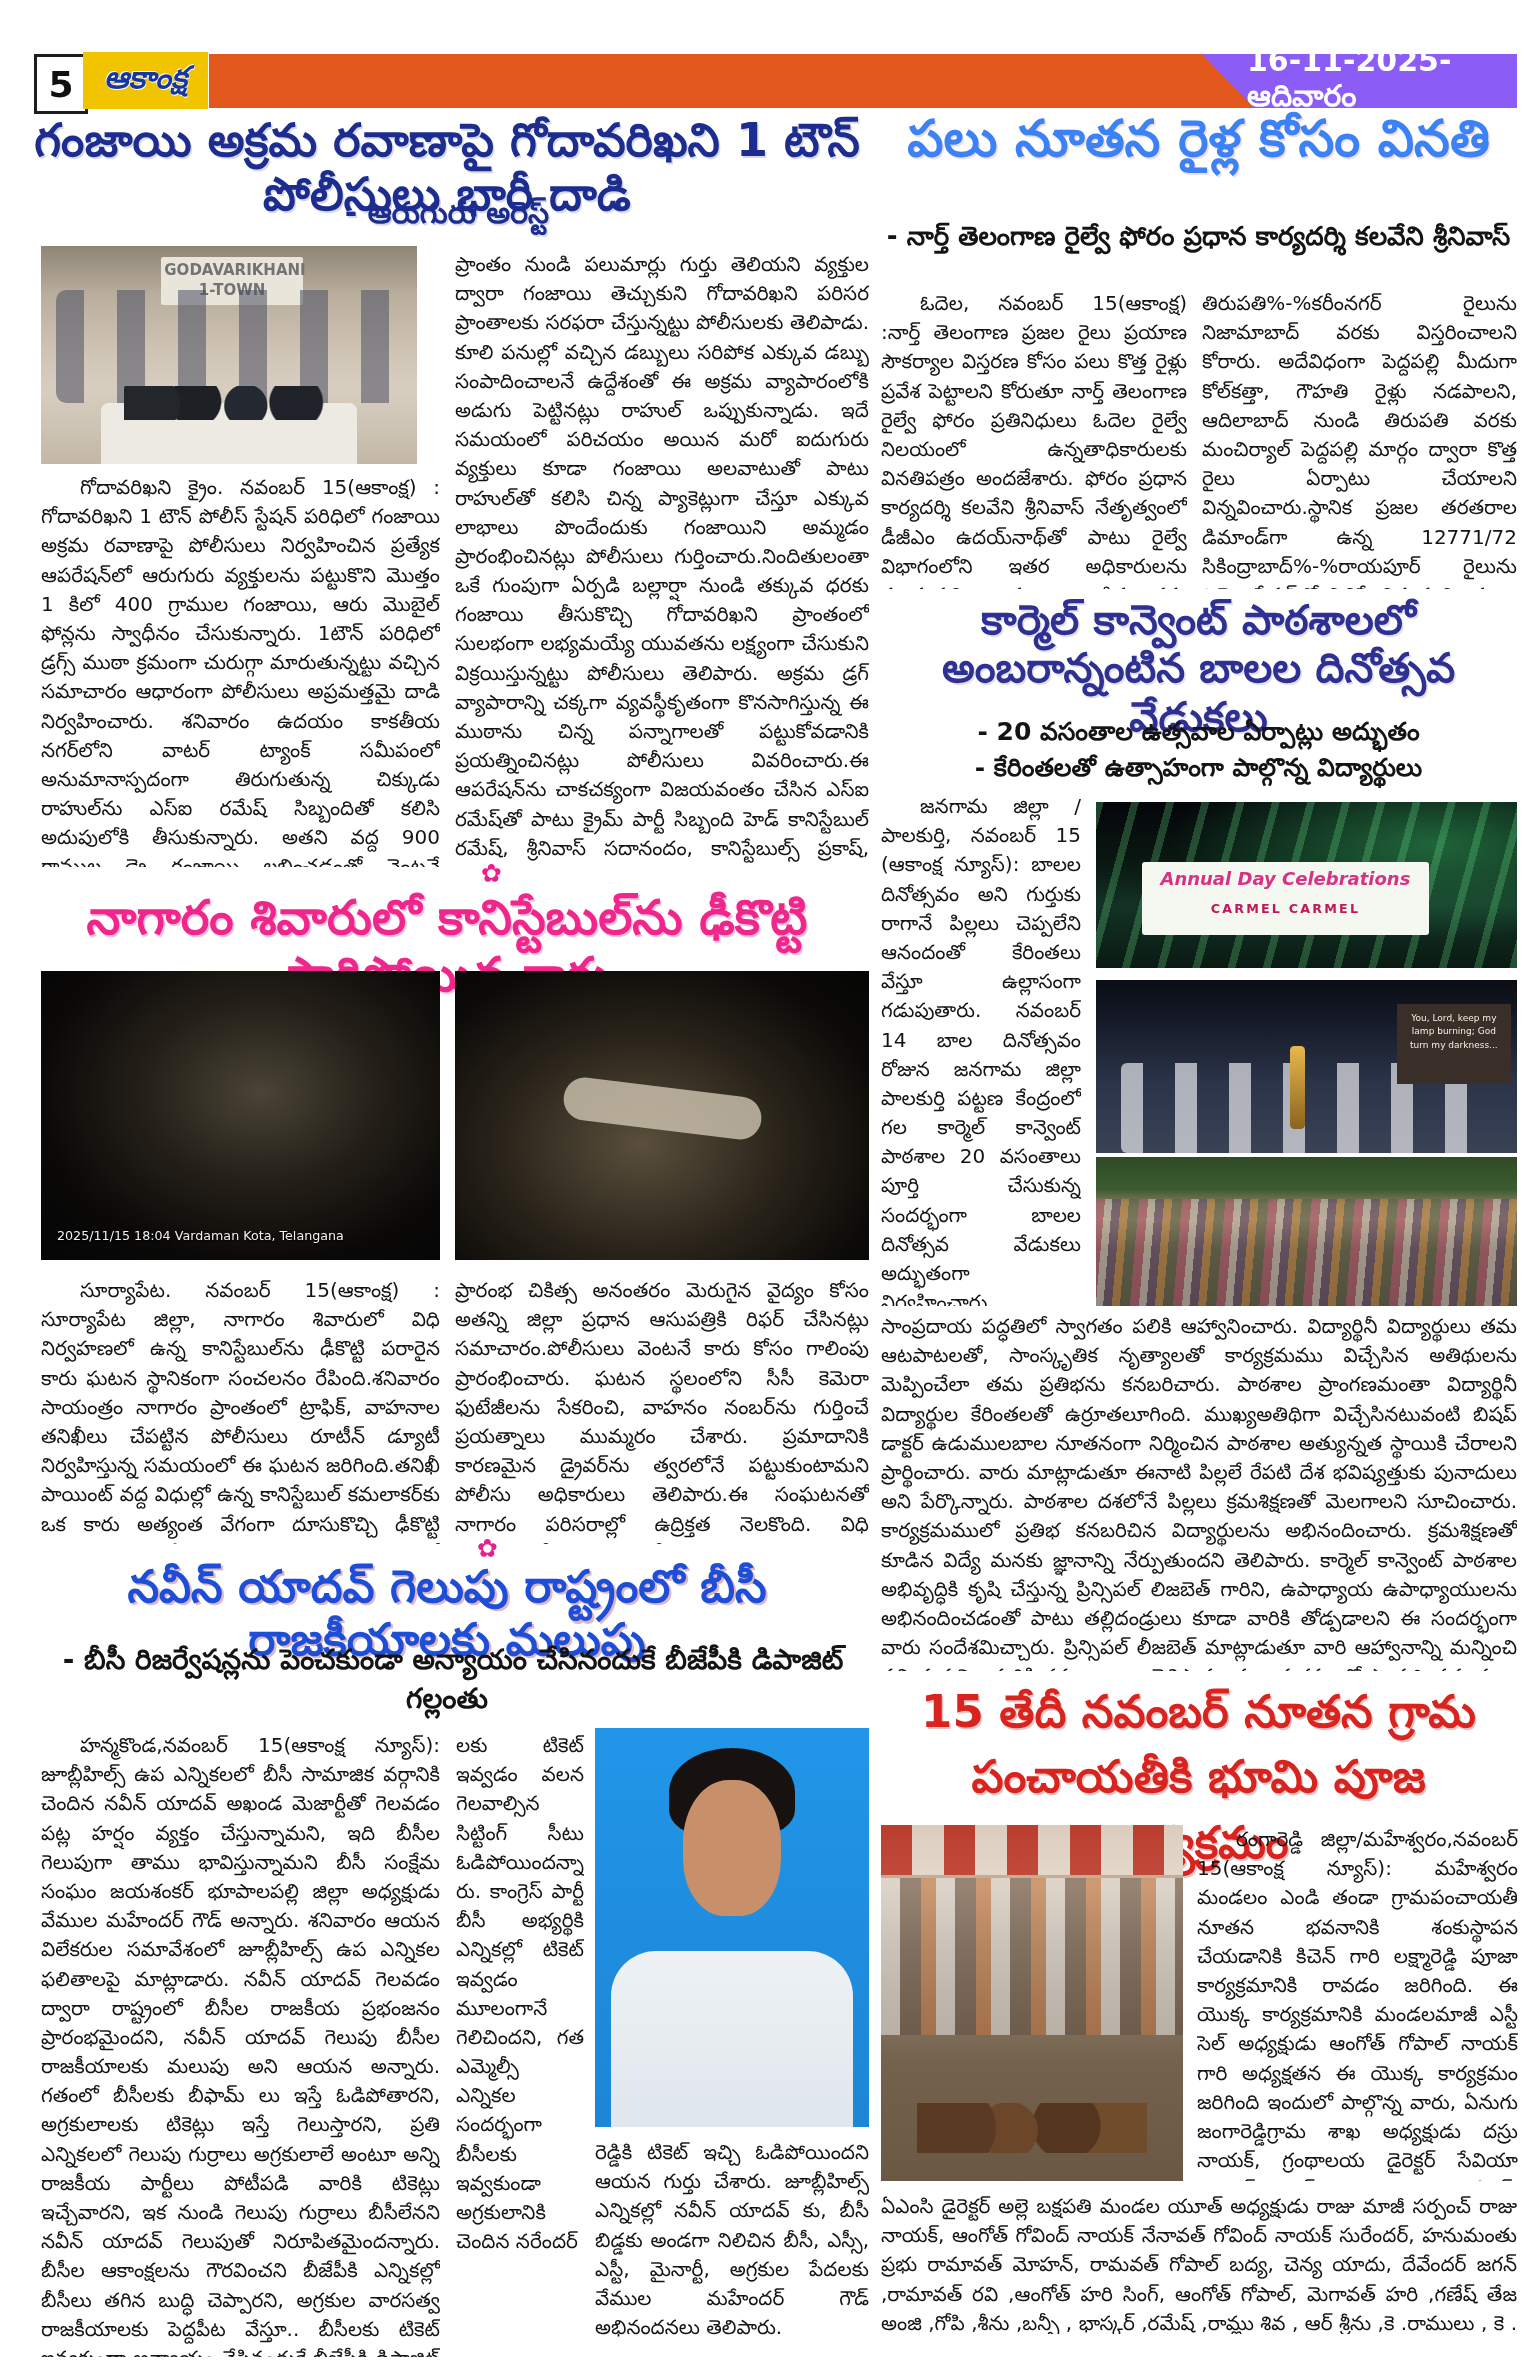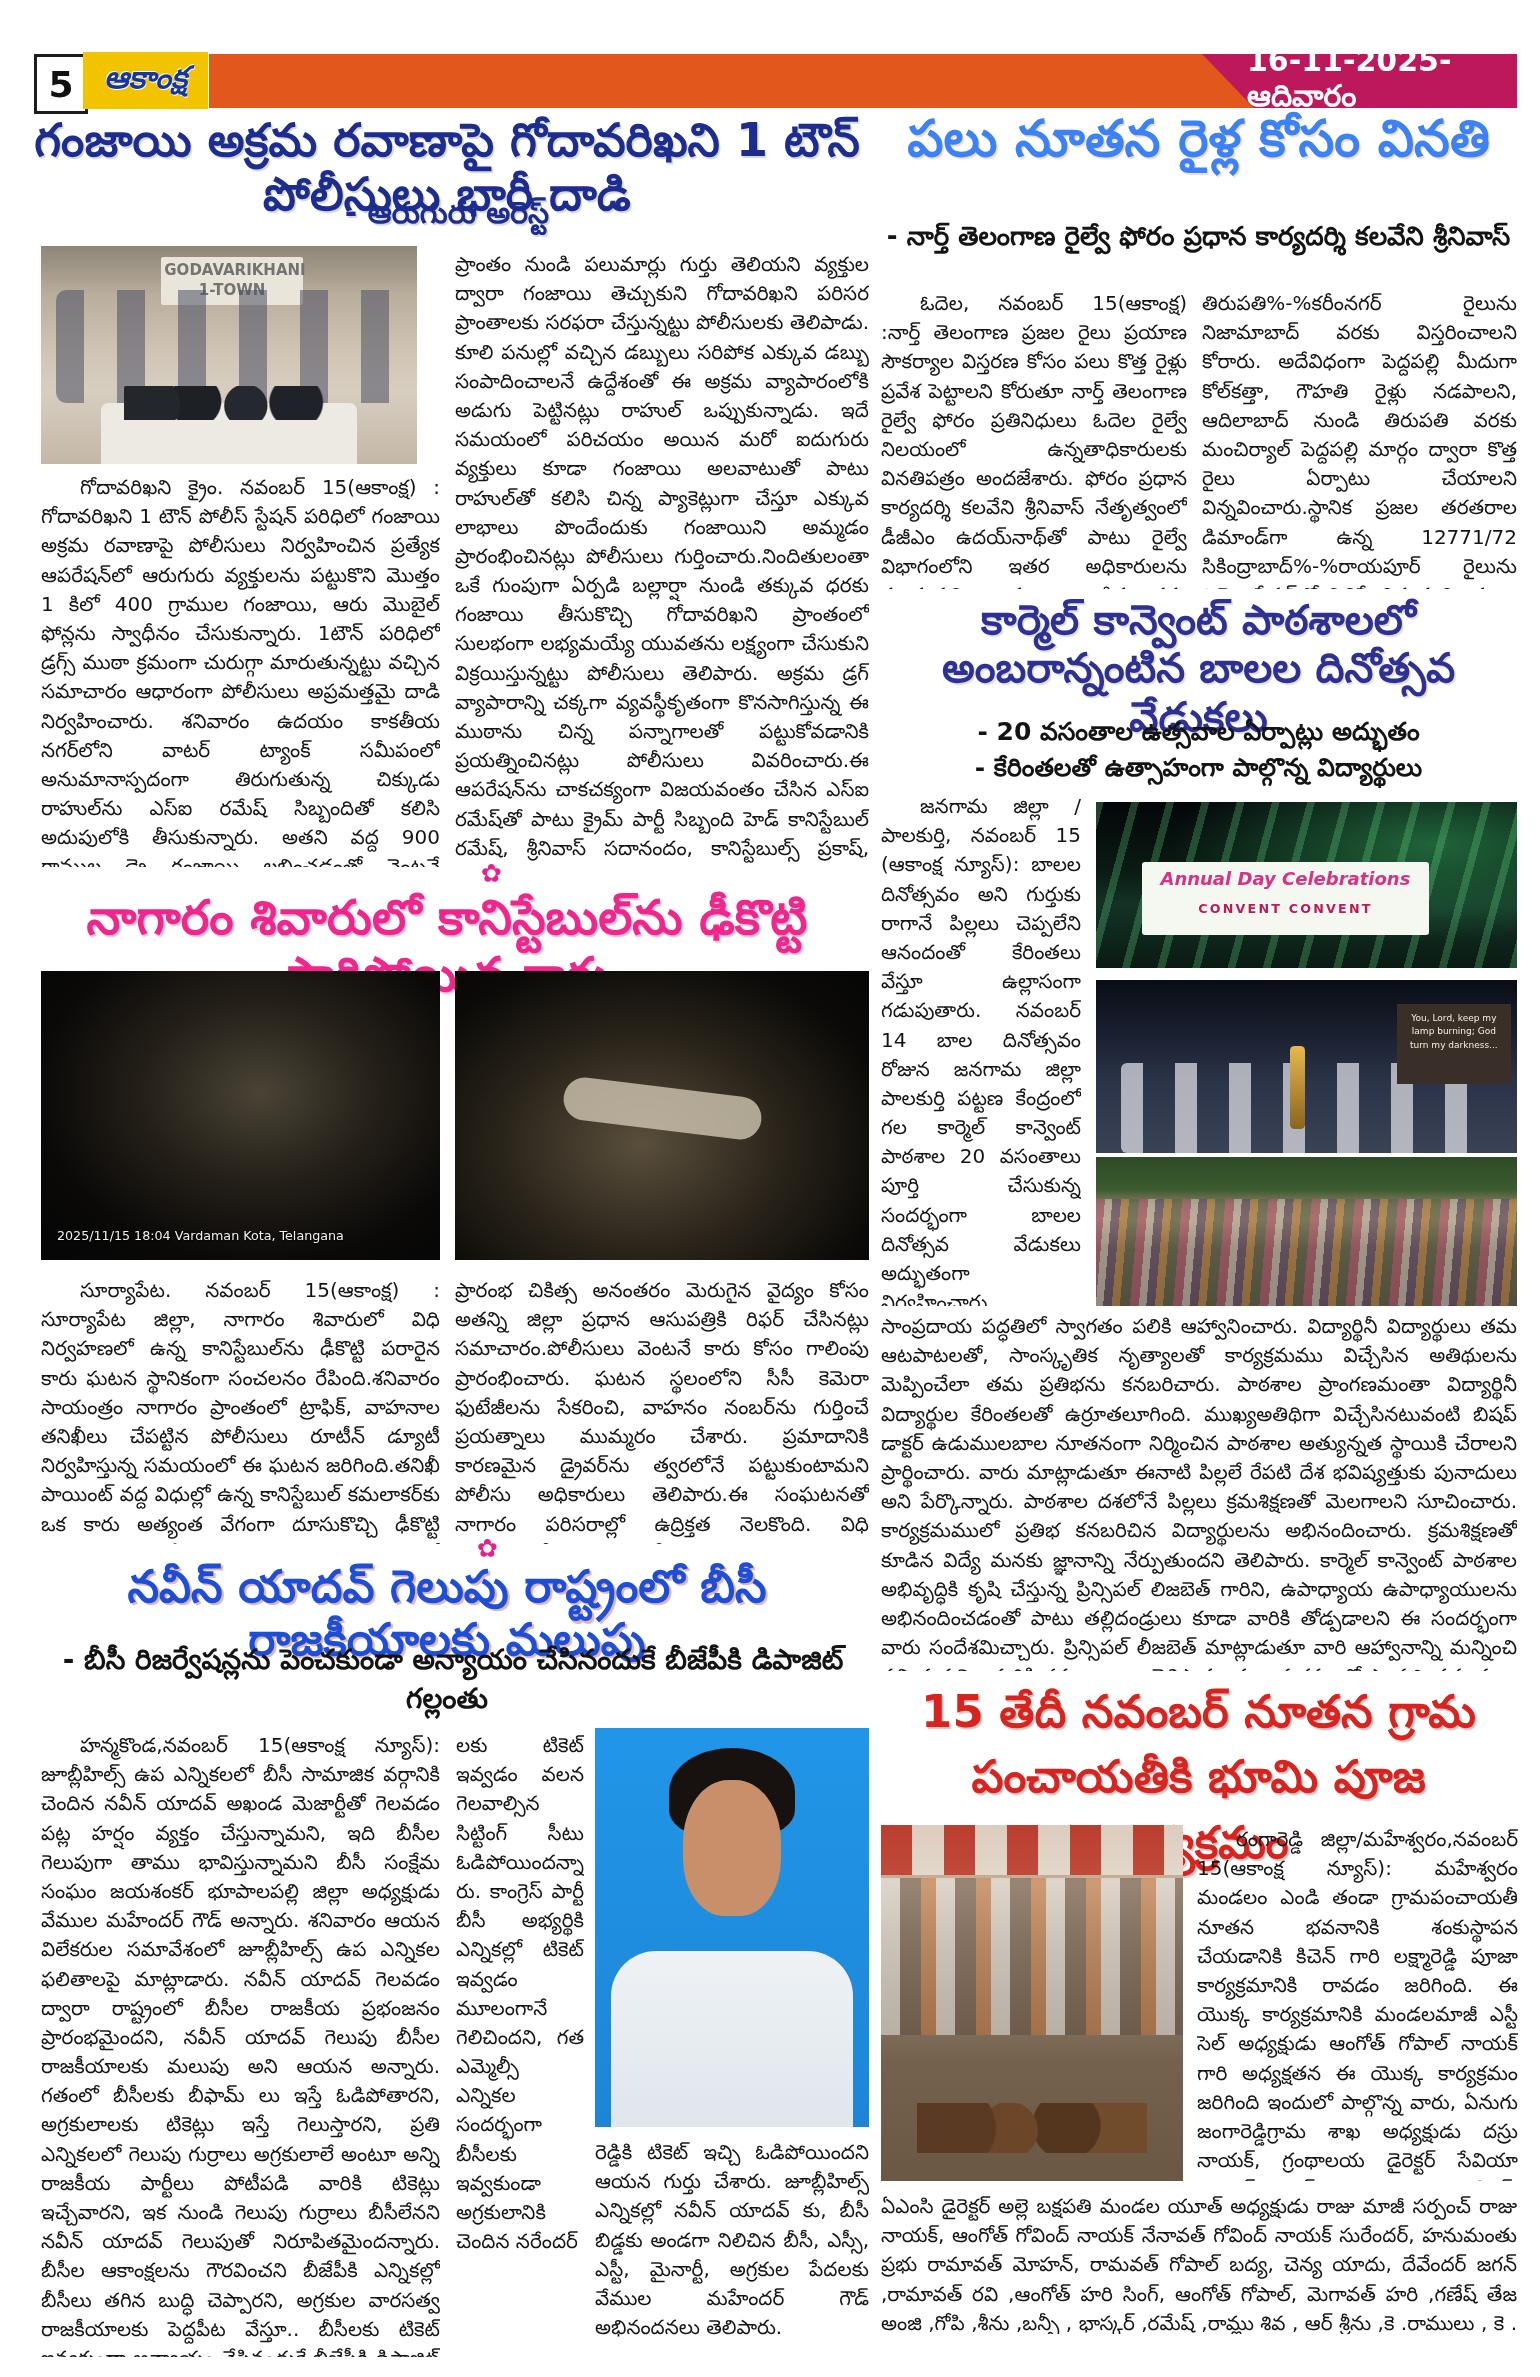--- a/index.html
+++ b/index.html
@@ -19,21 +19,21 @@
             overflow:hidden;word-break:break-word;}
   .indent{text-indent:39px;}
   .photo{position:absolute;overflow:hidden;background:#777;}
   
   .pagenum{background:#fff;border:3px solid #1d1d1d;font-weight:bold;font-size:36px;color:#111;
            display:flex;align-items:center;justify-content:center;}
   .logo{background:#f2c400;display:flex;align-items:center;justify-content:center;}
   .logo-text{color:#1637a0;font-weight:bold;font-size:31px;font-style:italic;
              text-shadow:0.7px 0.7px 0 #fff,-0.7px -0.7px 0 #fff;}
   .orangebar{background:#e2571c;clip-path:polygon(0 0,calc(100% - 43px) 0,100% 100%,0 100%);}
-  .datetab{background:#be185d;clip-path:polygon(0 0,100% 0,100% 100%,52px 100%);
+  .datetab{background:#8b5cf6;clip-path:polygon(0 0,100% 0,100% 100%,52px 100%);
            display:flex;align-items:center;justify-content:flex-end;}
   .date-text{color:#ffffff;font-weight:bold;font-size:30px;padding-left:45px;}
   
   .photo-police{background:linear-gradient(180deg,#8d8577 0%,#b9ad9c 22%,#cfc4b4 48%,#d8cec0 66%,#c3b8a7 100%);}
   .police-figures{position:absolute;top:20%;left:4%;width:92%;height:52%;opacity:.55;
      background:repeating-linear-gradient(90deg,#4a4f62 0 28px,rgba(0,0,0,0) 28px 61px);border-radius:10.4px;}
   .police-table{position:absolute;bottom:0;left:16%;width:68%;height:28%;background:#eceae2;border-radius:7.5px 7.5px 0 0;}
   .police-bags{position:absolute;bottom:20%;left:22%;width:56%;height:16%;
      background:radial-gradient(circle at 12% 55%,#23262b 16%,transparent 17%),
                 radial-gradient(circle at 34% 45%,#1d2025 18%,transparent 19%),
@@ -147,21 +147,21 @@
   <div class="abs headline hl-indigo center" style="left:880px;top:596px;width:637px;font-size:41px;">కార్మెల్ కాన్వెంట్ పాఠశాలలో అంబరాన్నంటిన బాలల దినోత్సవ వేడుకలు</div>
   <div class="abs subhead center" style="left:880px;top:717px;width:637px;font-size:25px;">- 20 వసంతాల ఉత్సవాల ఏర్పాట్లు అద్భుతం</div>
   <div class="abs subhead center" style="left:880px;top:753px;width:637px;font-size:25px;">- కేరింతలతో ఉత్సాహంగా పాల్గొన్న విద్యార్థులు</div>
 
   <div class="abs bodytext indent" style="left:881px;top:792px;width:200px;height:514px;">జనగామ జిల్లా /పాలకుర్తి, నవంబర్ 15 (ఆకాంక్ష న్యూస్): బాలల దినోత్సవం అని గుర్తుకు రాగానే పిల్లలు చెప్పలేని ఆనందంతో కేరింతలు వేస్తూ ఉల్లాసంగా గడుపుతారు. నవంబర్ 14 బాల దినోత్సవం రోజున జనగామ జిల్లా పాలకుర్తి పట్టణ కేంద్రంలో గల కార్మెల్ కాన్వెంట్ పాఠశాల 20 వసంతాలు పూర్తి చేసుకున్న సందర్భంగా బాలల దినోత్సవ వేడుకలు అద్భుతంగా నిర్వహించారు . విశాలవంతమైన క్రీడా మైదానంలో కార్యక్రమానికి వచ్చిన వారికి ఎటువంటి ఇబ్బంది కలగకుండా అద్భుతమైన ఏర్పాట్లతో కార్యక్రమమును నిర్వహించారు. ఈ ఉత్సవానికి ముఖ్య అతిథి దేవుళ్లుగా వచ్చినటువంటి వారిని విద్యార్థులు ఉపాధ్యాయ సిబ్బంది</div>
 
   <div class="photo photo-stage" style="left:1096px;top:802px;width:421px;height:166px;">
     <div class="stage-beams"></div>
     <div class="stage-banner">
       <div class="banner-1">Annual Day Celebrations</div>
-      <div class="banner-2">CONVENT CONVENT</div>
+      <div class="banner-2">CARMEL CARMEL</div>
     </div>
   </div>
   <div class="photo photo-lamp" style="left:1096px;top:980px;width:421px;height:173px;">
     <div class="lamp-whites"></div>
     <div class="lamp-stand"></div>
     <div class="lamp-screen">You, Lord, keep my lamp burning; God turn my darkness...</div>
   </div>
   <div class="photo photo-crowd" style="left:1096px;top:1157px;width:421px;height:149px;">
     <div class="crowd-dots"></div>
   </div>

